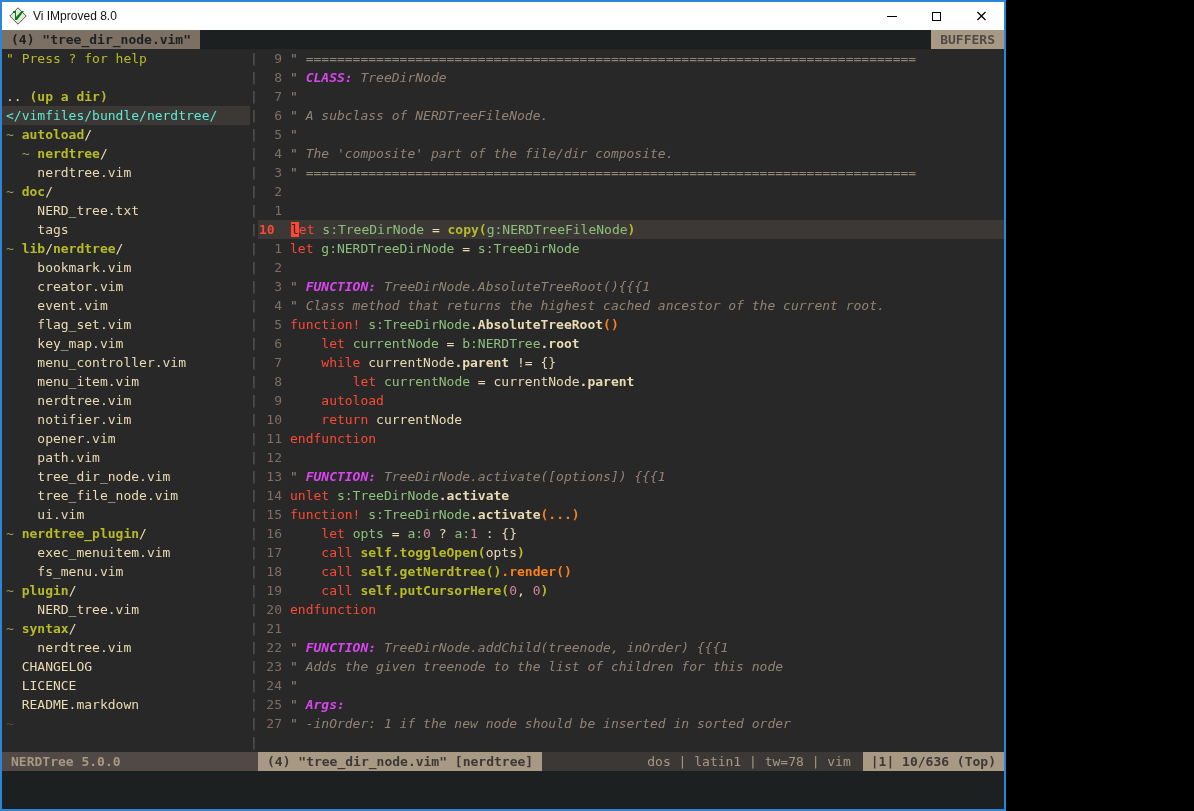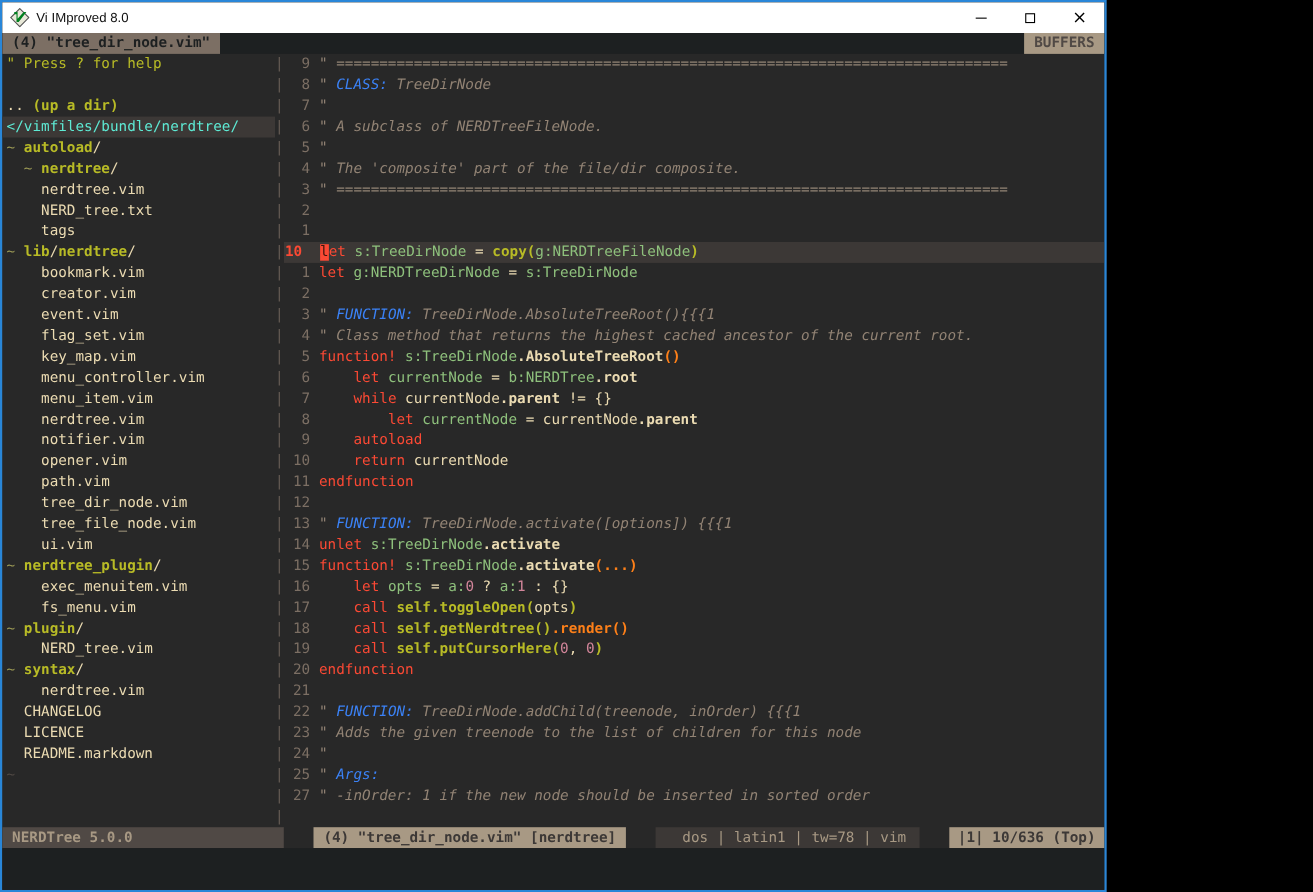--- a/index.html
+++ b/index.html
@@ -31,38 +31,38 @@
   .code{flex:1 1 auto;overflow:hidden;}
   .crow{height:19px;display:flex;white-space:pre;}
   .crow.cursorline{background:#3c3836;}
   .lnum{flex:0 0 auto;width:24px;text-align:right;color:#7c6f64;padding-right:8px;}
   .crow.cursorline .lnum{color:#fb4934;font-weight:bold;text-align:left;padding-left:1px;}
   .ltext{flex:1 1 auto;white-space:pre;}
   
   .s-fg{color:#ebdbb2;}
   .s-bfg{color:#ebdbb2;font-weight:bold;}
   .s-c{color:#928374;font-style:italic;}
-  .s-ct{color:#3b82f6;font-style:italic;font-weight:normal;}
+  .s-ct{color:#d946ef;font-style:italic;font-weight:bold;}
   .s-k{color:#fb4934;}
   .s-id{color:#8ec07c;}
   .s-fn{color:#b8bb26;font-weight:bold;}
   .s-or{color:#fe8019;font-weight:bold;}
   .s-n{color:#d3869b;}
   .s-cur{background:#fb4934;color:#40150c;}
   
   .s-thelp{color:#b8bb26;}
   .s-tup{color:#b8bb26;font-weight:bold;}
   .s-troot{color:#5eead4;}
   .s-tdir{color:#b8bb26;font-weight:bold;}
   .s-tarrow{color:#9c9a55;}
   .s-tslash{color:#ebdbb2;}
   .s-tfile{color:#ebdbb2;}
   .s-tnontext{color:#504945;}
   
-  .statusline{height:19px;flex:0 0 auto;display:flex;font-size:13px;line-height:19px;white-space:pre;gap:27px;}
+  .statusline{height:19px;flex:0 0 auto;display:flex;font-size:13px;line-height:19px;white-space:pre;}
   .st-tree{width:256px;flex:0 0 auto;background:#504945;color:#a89984;font-weight:bold;padding-left:9px;box-sizing:border-box;}
   .st-file{background:#a89984;color:#3c3836;font-weight:bold;padding:0 9px;flex:0 0 auto;}
   .st-mid{flex:1 1 auto;background:#3c3836;color:#a89984;text-align:right;padding-right:12px;}
   .st-pos{background:#a89984;color:#3c3836;font-weight:bold;padding:0 8px;flex:0 0 auto;}
   
   .cmdline{height:38px;flex:0 0 auto;background:#1d2021;}
 </style>
 </head>
 <body>
 
@@ -93,20 +93,21 @@
 
   <div class="main">
     <div class="tree" id="tree-rows">
         <div class="trow"><span class="s-thelp">" Press ? for help</span></div>
         <div class="trow"></div>
         <div class="trow"><span class="s-tfile">.. </span><span class="s-tup">(up a dir)</span></div>
         <div class="trow cursorline"><span class="s-troot">&lt;/vimfiles/bundle/nerdtree/</span></div>
         <div class="trow"><span class="s-tarrow">~ </span><span class="s-tdir">autoload</span><span class="s-tslash">/</span></div>
         <div class="trow"><span class="s-tfile">  </span><span class="s-tarrow">~ </span><span class="s-tdir">nerdtree</span><span class="s-tslash">/</span></div>
         <div class="trow"><span class="s-tfile">    nerdtree.vim</span></div>
+        <div class="trow"><span class="s-tarrow">~ </span><span class="s-tdir">doc</span><span class="s-tslash">/</span></div>
         <div class="trow"><span class="s-tfile">    NERD_tree.txt</span></div>
         <div class="trow"><span class="s-tfile">    tags</span></div>
         <div class="trow"><span class="s-tarrow">~ </span><span class="s-tdir">lib</span><span class="s-tslash">/</span><span class="s-tdir">nerdtree</span><span class="s-tslash">/</span></div>
         <div class="trow"><span class="s-tfile">    bookmark.vim</span></div>
         <div class="trow"><span class="s-tfile">    creator.vim</span></div>
         <div class="trow"><span class="s-tfile">    event.vim</span></div>
         <div class="trow"><span class="s-tfile">    flag_set.vim</span></div>
         <div class="trow"><span class="s-tfile">    key_map.vim</span></div>
         <div class="trow"><span class="s-tfile">    menu_controller.vim</span></div>
         <div class="trow"><span class="s-tfile">    menu_item.vim</span></div>

